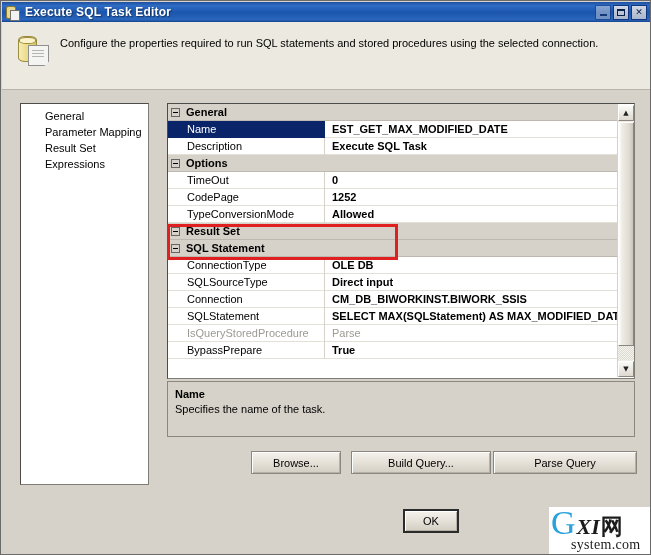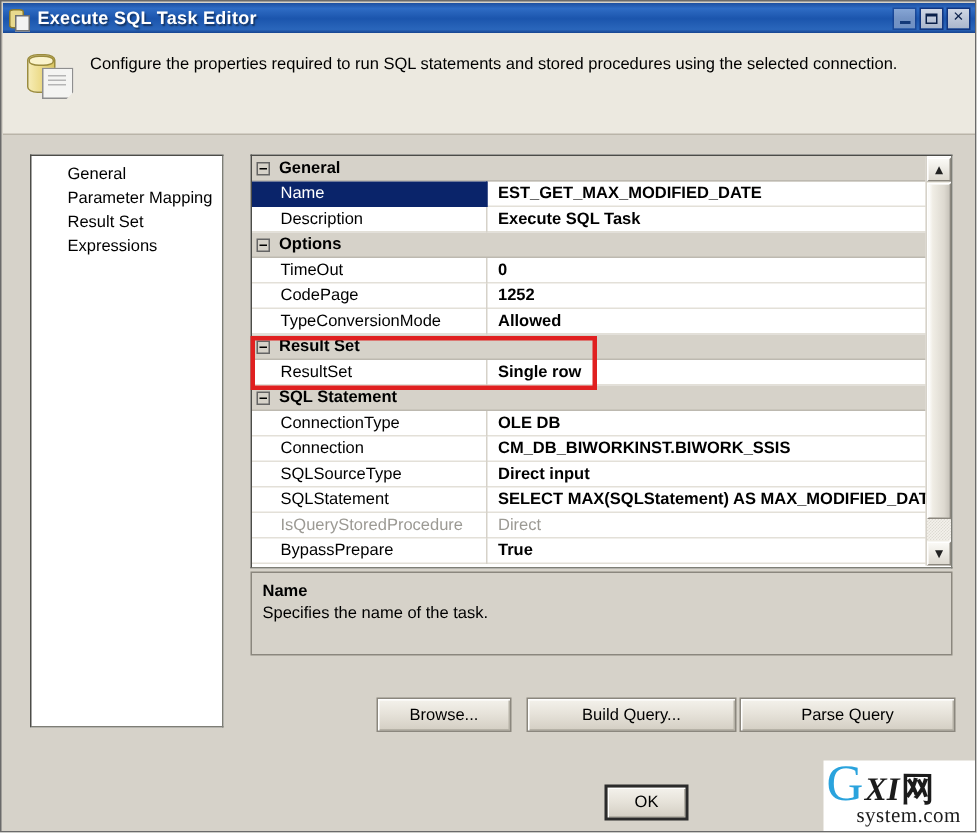--- a/index.html
+++ b/index.html
@@ -312,21 +312,20 @@
     border: 1px solid #8b877e;
     box-shadow: inset 1px 1px 0 #ffffff, inset -1px -1px 0 #b5b1a6;
     font-size: 11px;
     color: #000;
     box-sizing: border-box;
     display: flex;
     align-items: center;
     justify-content: center;
     position: absolute;
     cursor: default;
-    margin-top: 14px;
   }
   .btn.default {
     border: 2px solid #2b2b2b;
   }
   #btn-browse { left: 250px; top: 450px; width: 90px; height: 23px; }
   #btn-build  { left: 350px; top: 450px; width: 140px; height: 23px; }
   #btn-parse  { left: 492px; top: 450px; width: 144px; height: 23px; }
   #btn-ok     { left: 402px; top: 508px; width: 56px; height: 24px; }
   #btn-cancel { left: 475px; top: 508px; width: 73px; height: 24px; }
 
@@ -454,53 +453,49 @@
       <div class="row">
         <span class="pname">TypeConversionMode</span>
         <span class="pval">Allowed</span>
       </div>
 
       <div class="row cat">
         <span class="cat-box"></span>
         <span class="cat-label">Result Set</span>
       </div>
 
-      <div class="row">
-        <span class="pname">ResultSet</span>
-        <span class="pval">Single row</span>
-      </div>
 
       <div class="row cat">
         <span class="cat-box"></span>
         <span class="cat-label">SQL Statement</span>
       </div>
 
       <div class="row">
         <span class="pname">ConnectionType</span>
         <span class="pval">OLE DB</span>
       </div>
 
       <div class="row">
+        <span class="pname">SQLSourceType</span>
+        <span class="pval">Direct input</span>
+      </div>
+
+      <div class="row">
         <span class="pname">Connection</span>
         <span class="pval">CM_DB_BIWORKINST.BIWORK_SSIS</span>
       </div>
 
       <div class="row">
-        <span class="pname">SQLSourceType</span>
-        <span class="pval">Direct input</span>
-      </div>
-
-      <div class="row">
         <span class="pname">SQLStatement</span>
         <span class="pval">SELECT MAX(SQLStatement) AS MAX_MODIFIED_DAT</span>
       </div>
 
       <div class="row disabled">
         <span class="pname">IsQueryStoredProcedure</span>
-        <span class="pval">Direct</span>
+        <span class="pval">Parse</span>
       </div>
 
       <div class="row">
         <span class="pname">BypassPrepare</span>
         <span class="pval">True</span>
       </div>
 
     </div>
 
     <div class="vscroll">

